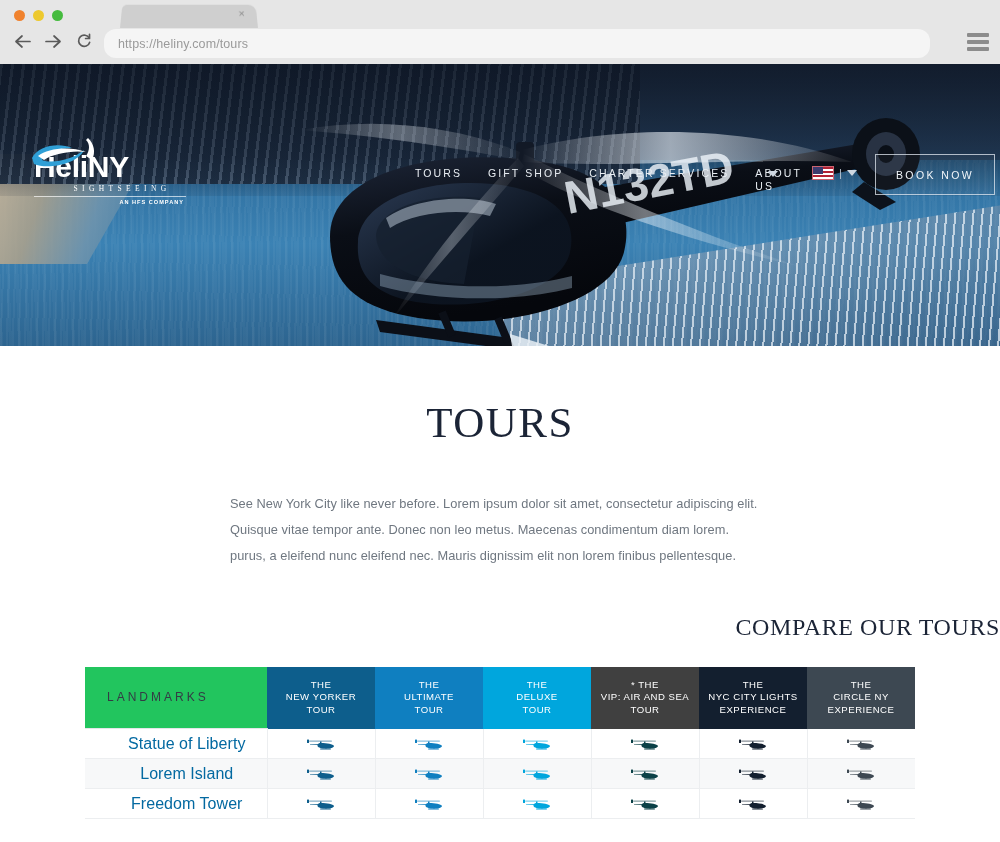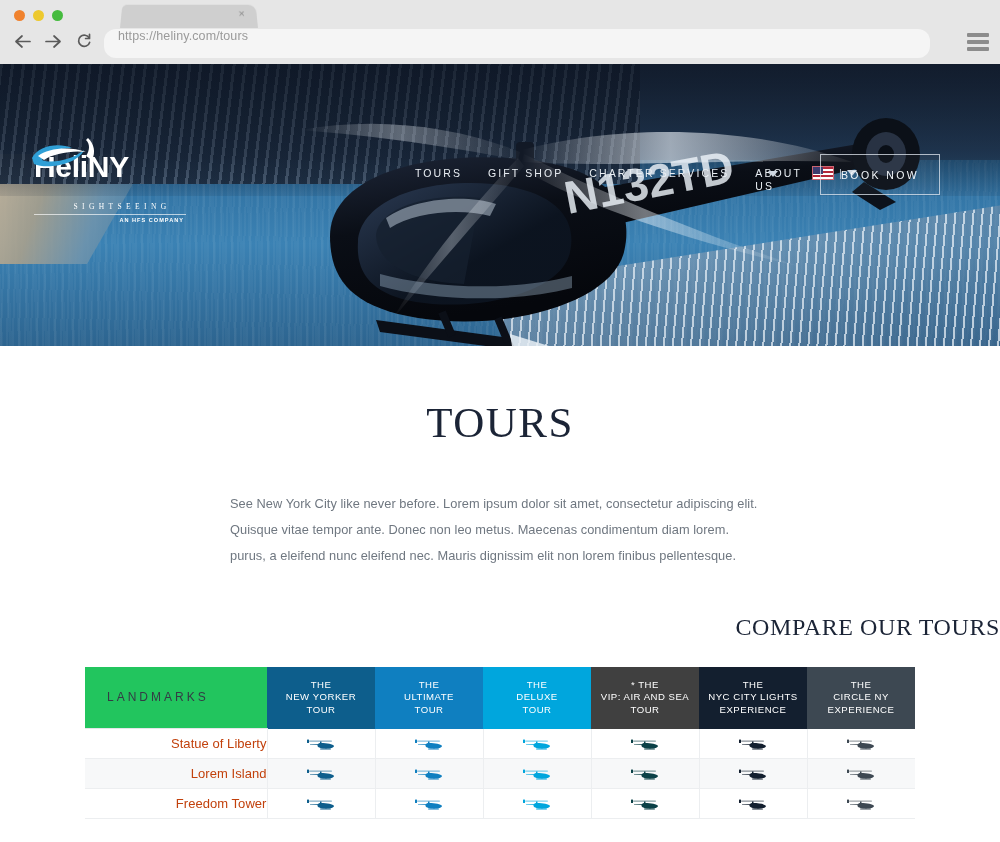--- a/index.html
+++ b/index.html
@@ -50,21 +50,21 @@
     position: absolute; left: 14px; top: 33px;
     display: flex; gap: 14px; align-items: center;
   }
   .navbtns svg { display: block; }
 
   .urlbar {
     position: absolute; left: 104px; top: 29px;
     width: 826px; height: 29px;
     background: #f5f5f5;
     border-radius: 12px;
-    display: flex; align-items: flex-start;
+    display: flex; align-items: center;
     padding-left: 14px;
   }
   .urltext {
     font-size: 12.5px; color: #9a9a9a;
     font-family: "Liberation Sans", sans-serif;
     letter-spacing: 0.1px;
   }
 
   .hamburger {
     position: absolute; right: 11px; top: 33px;
@@ -136,21 +136,21 @@
     width: 152px;
   }
   .logo-row { display: flex; align-items: flex-end; }
   .logo-word {
     font-family: Liberation Sans, sans-serif;
     font-size: 30px; font-weight: 700; color: #ffffff;
     letter-spacing: -0.3px; line-height: 1;
   }
   .logo-sub {
     font-size: 7.5px; color: #ffffff; letter-spacing: 4.4px;
-    text-align: center; margin-top: 20px; padding-left: 24px;
+    text-align: center; margin-top: 2px; padding-left: 24px;
     font-family: "Liberation Serif", serif;
   }
   .logo-sub2 {
     font-size: 5.6px; color: #ffffff; letter-spacing: 1px;
     text-align: right; margin-top: 3px; font-weight: 700;
     border-top: 1px solid rgba(255,255,255,0.65);
     padding-top: 2px; padding-right: 2px;
   }
   .logo-swoosh { position: absolute; left: -6px; top: -16px; }
 
@@ -185,21 +185,21 @@
   .flag .canton {
     position: absolute; left: 0; top: 0; width: 10px; height: 7px; background: #3c3b6e;
   }
   .lang-sep { color: #b9c4d0; font-size: 11px; }
   .caret2 {
     width: 0; height: 0;
     border-left: 5px solid transparent; border-right: 5px solid transparent;
     border-top: 6px solid #cfd8e2;
   }
   .booknow {
-    position: absolute; left: 820px; top: 90px;
+    position: absolute; left: 875px; top: 90px;
     width: 120px; height: 41px;
     border: 1px solid rgba(226,232,240,0.75);
     display: flex; align-items: center; justify-content: center;
     color: #f2f6fa; font-size: 10.5px; letter-spacing: 2.4px;
     background: rgba(255,255,255,0.03);
     font-family: "Liberation Sans", sans-serif;
   }
 
   
   .content { position: relative; background: #fff; padding-top: 0; }
@@ -234,21 +234,21 @@
     vertical-align: middle; border-bottom: 1px solid #e4e6e9;
   }
   table.compare th.col {
     height: 62px; vertical-align: middle; text-align: center;
     color: #ffffff; font-size: 9.6px; font-weight: 400;
     letter-spacing: 0.5px; line-height: 1.32;
     padding: 4px 3px; width: 108px;
   }
   table.compare td.landmark {
     padding: 0 0 0 22px; height: 30px;
-    font-size: 13px; color: #c2410c; text-align: right;
+    font-size: 16px; color: #0369a1; text-align: center;
     border-bottom: 1px solid #eceef0;
     letter-spacing: 0.05px;
   }
   table.compare td.cell {
     height: 30px; text-align: center; vertical-align: middle;
     border-bottom: 1px solid #eceef0;
     border-left: 1px solid #eceef0;
   }
   tr.stripe td { background: #f7f8f9; }
   .heli-ico { display: inline-block; vertical-align: middle; }

